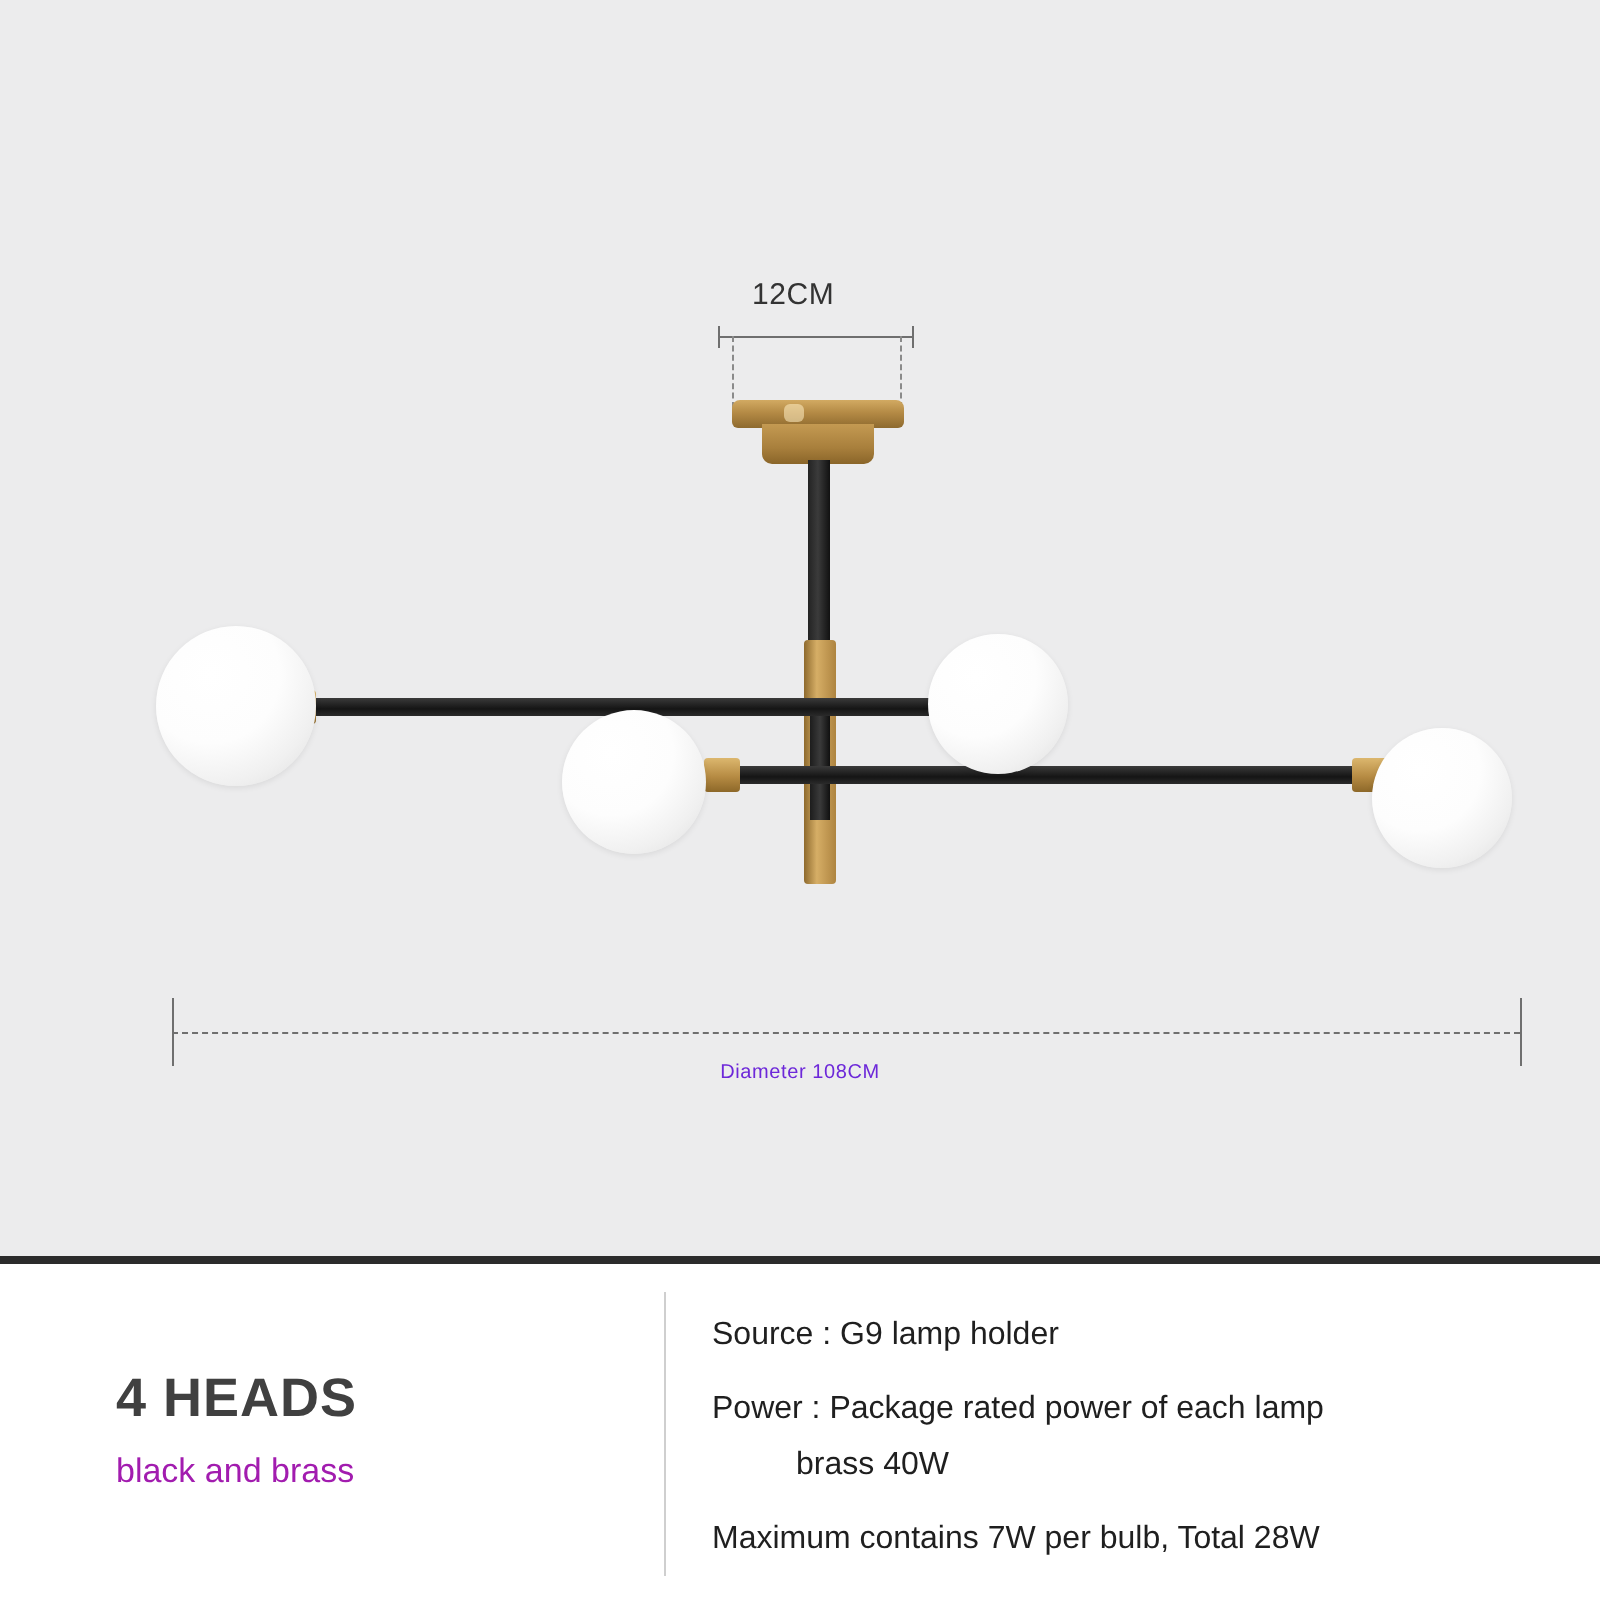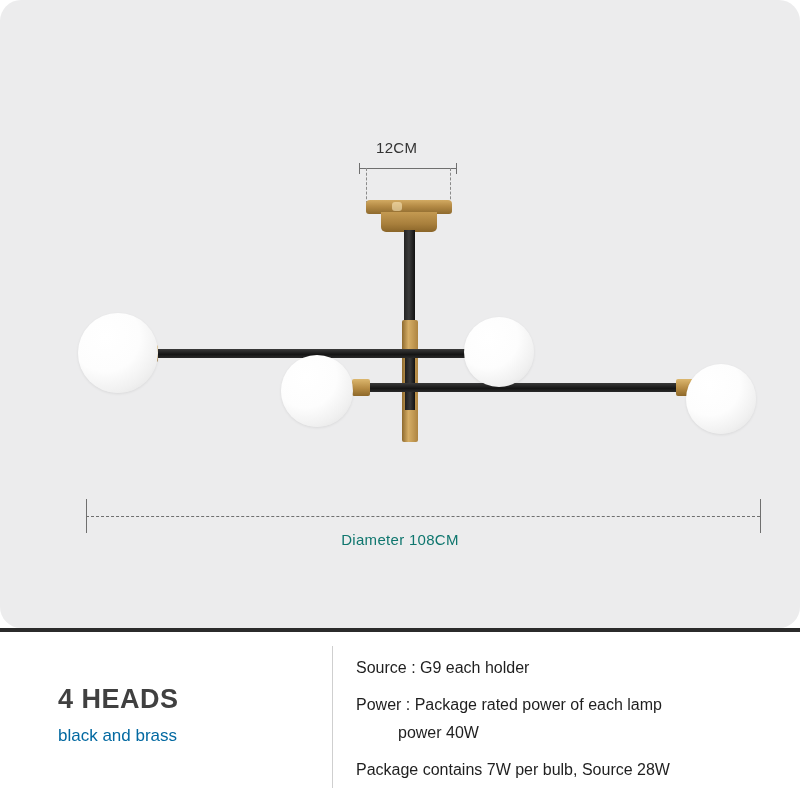--- a/index.html
+++ b/index.html
@@ -14,21 +14,20 @@
     overflow: hidden;
   }
 
   
   .product-panel {
     position: relative;
     width: 800px;
     height: 628px;
     background: #ececed;
     overflow: hidden;
-    border-radius: 21px;
   }
 
   
   .dim-top-label {
     position: absolute;
     left: 376px;
     top: 139px;
     font-size: 15px;
     color: #333333;
     letter-spacing: .3px;
@@ -180,22 +179,22 @@
     border-left: 1px solid #6f6f6f;
   }
   .dim-cap.l { left: 86px; }
   .dim-cap.r { left: 760px; }
   .dim-bottom-label {
     position: absolute;
     left: 0;
     top: 531px;
     width: 800px;
     text-align: center;
-    font-size: 15px;
-    color: #0f766e;
+    font-size: 10px;
+    color: #6d28d9;
     letter-spacing: .3px;
   }
 
   
   .spec-panel {
     position: relative;
     width: 800px;
     height: 172px;
     background: #ffffff;
     border-top: 4px solid #2b2b2b;
@@ -214,21 +213,21 @@
     font-size: 27px;
     font-weight: bold;
     color: #404040;
     letter-spacing: .5px;
   }
   .heads-sub {
     position: absolute;
     left: 58px;
     top: 94px;
     font-size: 17px;
-    color: #0369a1;
+    color: #a21caf;
   }
   .divider {
     position: absolute;
     left: 332px;
     top: 14px;
     width: 1px;
     height: 142px;
     background: #cfcfcf;
   }
   .spec-right {
@@ -287,20 +286,20 @@
   <div class="dim-bottom-label">Diameter 108CM</div>
 </div>
 
 <div class="spec-panel">
   <div class="spec-left">
     <div class="heads-title">4 HEADS</div>
     <div class="heads-sub">black and brass</div>
   </div>
   <div class="divider"></div>
   <div class="spec-right">
-    <div class="spec-line">Source : G9 each holder</div>
+    <div class="spec-line">Source : G9 lamp holder</div>
     <div class="spec-line">
       <span>Power : Package rated power of each lamp</span>
-      <span class="indent">power 40W</span>
+      <span class="indent">brass 40W</span>
     </div>
-    <div class="spec-line">Package contains 7W per bulb, Source 28W</div>
+    <div class="spec-line">Maximum contains 7W per bulb, Total 28W</div>
   </div>
 </div>
 
 </body></html>

